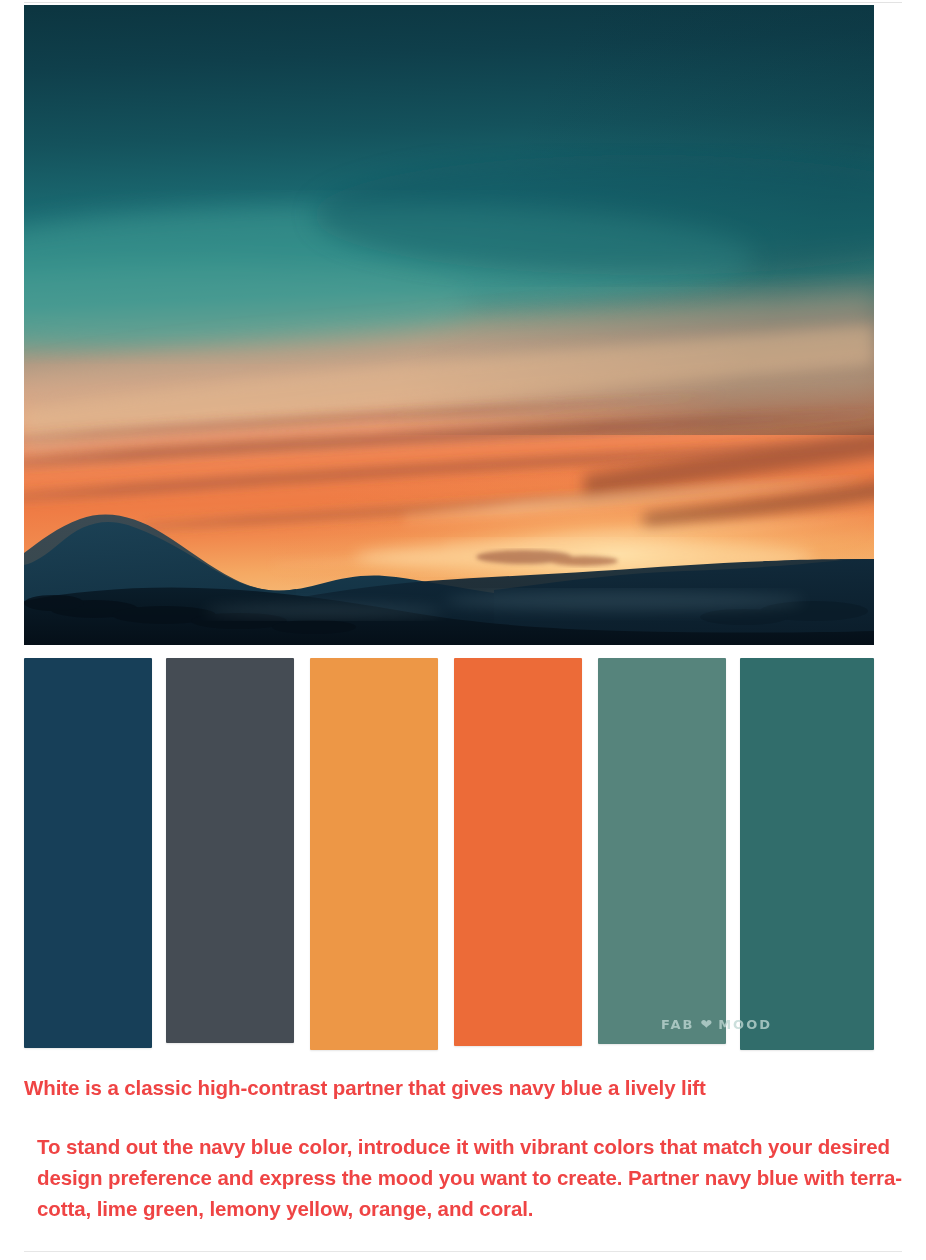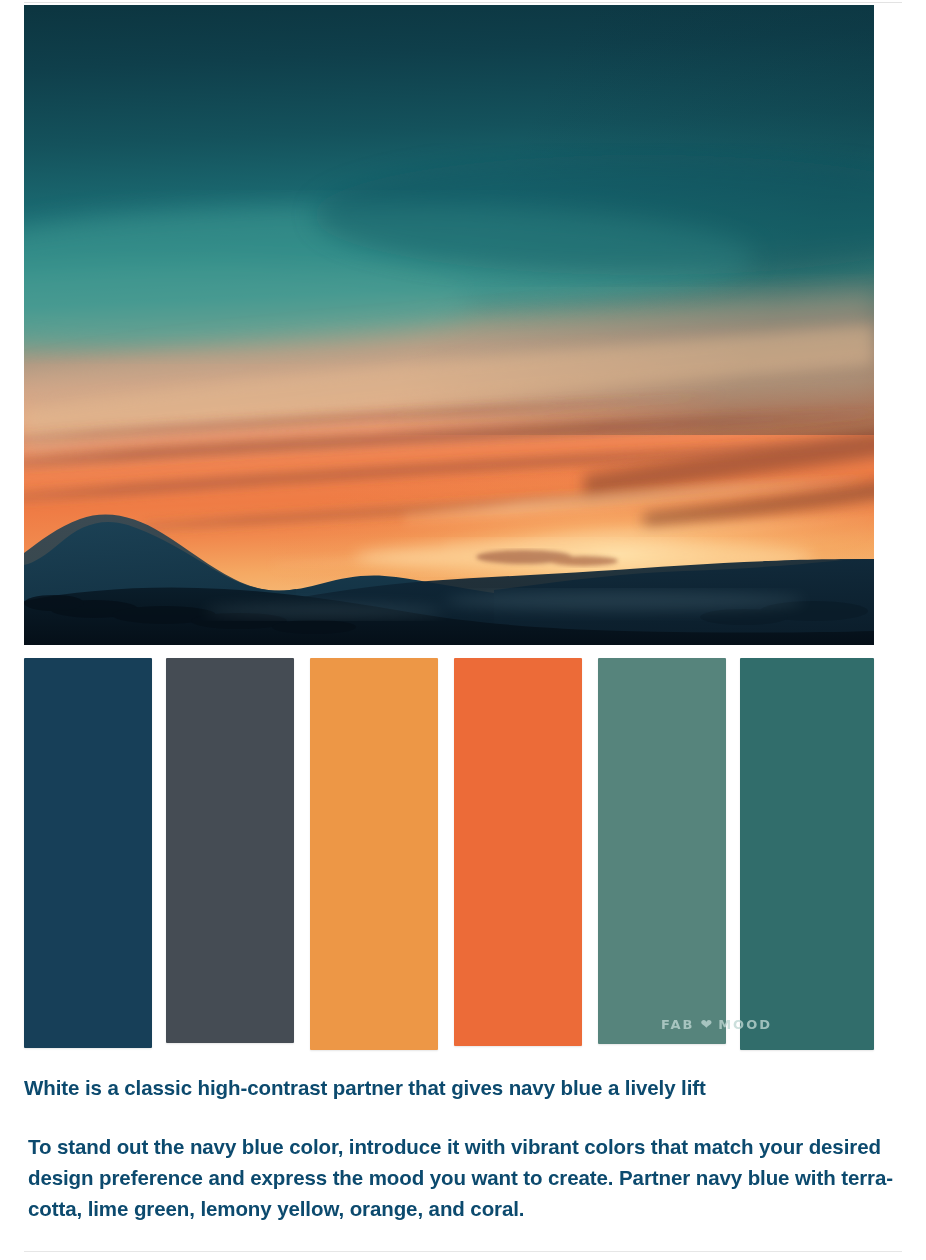--- a/index.html
+++ b/index.html
@@ -93,31 +93,31 @@
     position: relative;
     top: -1px;
   }
 
   
   .copy {
     position: absolute;
     left: 24px;
     top: 1073px;
     width: 878px;
-    color: #0c4a6e;
+    color: #ef4444;
   }
   .lead {
     margin: 0;
     font-size: 20.5px;
     font-weight: 700;
     line-height: 1.42;
     letter-spacing: -0.1px;
   }
   .body-par {
-    margin: 30px 0 0 4px;
+    margin: 30px 0 0 13px;
     font-size: 20.5px;
     font-weight: 700;
     line-height: 1.50;
     letter-spacing: -0.1px;
   }
 
   
   .bottom-rule {
     position: absolute;
     left: 24px;

